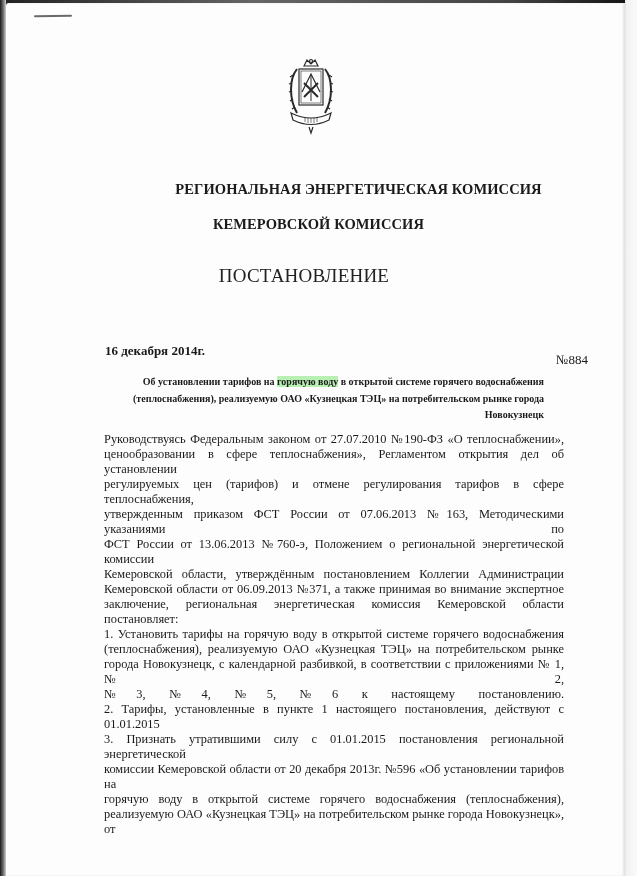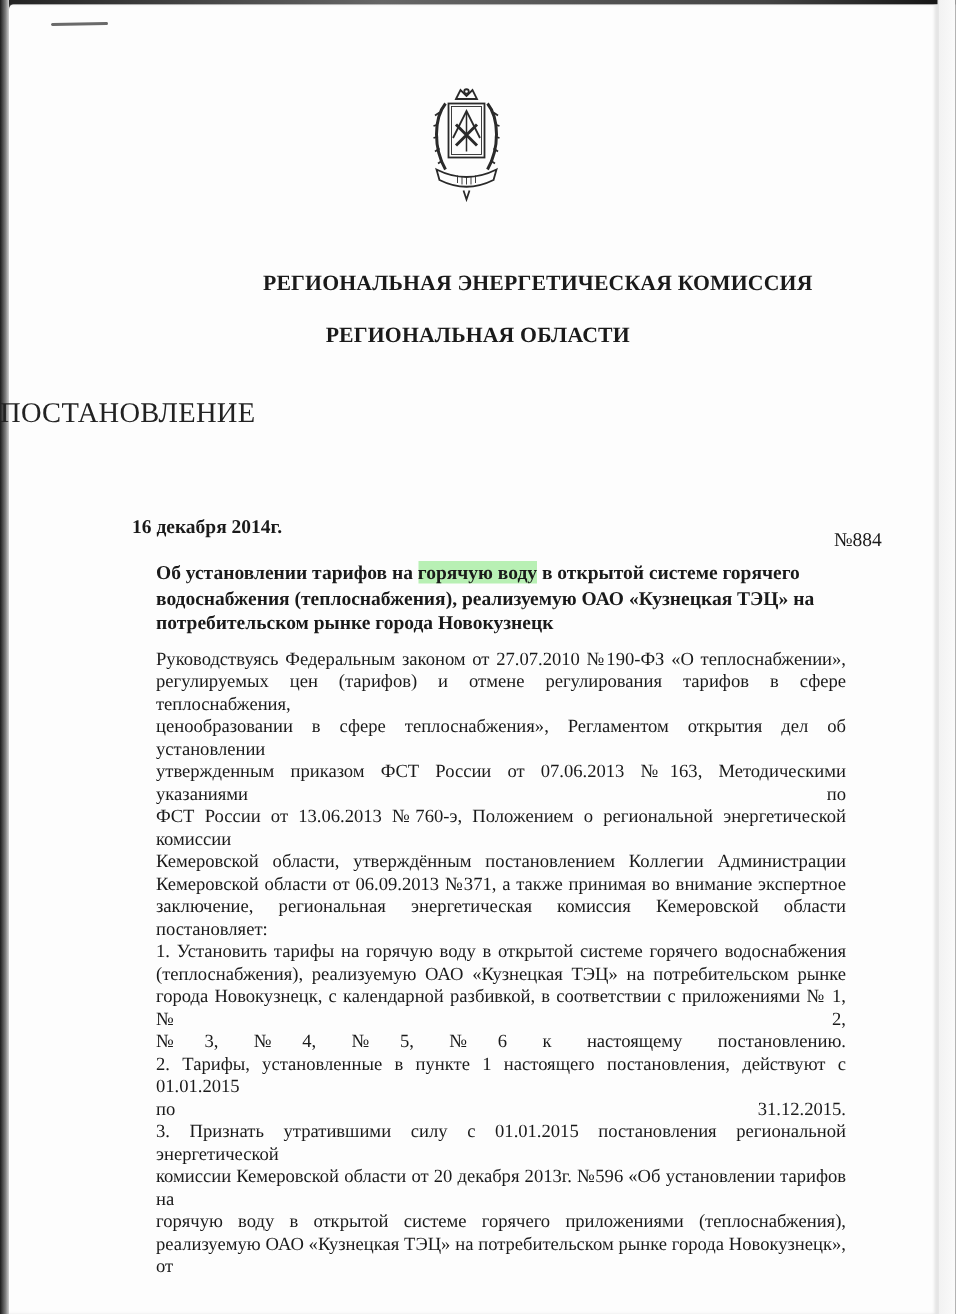--- a/index.html
+++ b/index.html
@@ -37,33 +37,33 @@
   .emblem {
     position: absolute; left: 283px; top: 57px; width: 56px; height: 80px;
   }
   .org-title {
     position: absolute; left: 0; width: 637px; text-align: center;
     font-weight: bold; font-size: 14.5px; letter-spacing: 0.1px;
   }
   .org-title.l1 { top: 181px; padding-left: 40px; }
   .org-title.l2 { top: 216px; }
   .doc-type {
-    position: absolute; left: 0; width: 608px; top: 265px; 
+    position: absolute; left: 0; width: 608px; top: 265px; text-align: center;
     font-size: 19px; letter-spacing: 0.2px; color: #222;
   }
   .date {
-    position: absolute; left: 88px; top: 343px;
+    position: absolute; left: 105px; top: 343px;
     font-weight: bold; font-size: 13px;
   }
   .number {
     position: absolute; left: 556px; top: 352px; font-size: 13px;
   }
   .subject {
     position: absolute; left: 104px; top: 374px; width: 440px;
-    font-weight: bold; font-size: 13px; line-height: 16.5px;
+    font-weight: bold; font-size: 10px; line-height: 16.5px; text-align: right;
   }
   .hl { background: #b8f0b4; }
   .body-text {
     position: absolute; left: 104px; top: 432px; width: 460px;
     font-size: 12.4px; line-height: 15px;
   }
   .jl { display: block; text-align: justify; text-align-last: justify; }
 </style>
 </head>
 <body>
@@ -94,43 +94,42 @@
     <path d="M10 18 l-3 2 M9 26 l-3 1 M9 34 l-3 1 M10 42 l-3 2 M12 50 l-3 2"></path>
     <path d="M46 18 l3 2 M47 26 l3 1 M47 34 l3 1 M46 42 l3 2 M44 50 l3 2"></path>
 
     <path d="M8 56 Q28 66 48 56 L46 63 Q28 72 10 63 Z"></path>
     <path d="M22 60 v5 M25 61 v5 M28 61 v5 M31 61 v5 M34 60 v5" stroke-width="0.6"></path>
     <path d="M26 70 L28 76 L30 70"></path>
   </g>
 </svg>
 
 <div class="org-title l1">РЕГИОНАЛЬНАЯ ЭНЕРГЕТИЧЕСКАЯ КОМИССИЯ</div>
-<div class="org-title l2">РЕГИОНАЛЬНАЯ ОБЛАСТИ</div>
+<div class="org-title l2">КЕМЕРОВСКОЙ КОМИССИЯ</div>
 <div class="doc-type">ПОСТАНОВЛЕНИЕ</div>
 
 <div class="date">16 декабря 2014г.</div>
 <div class="number">№884</div>
 
 <div class="subject">
   <span>Об установлении тарифов на </span><span class="hl">горячую воду</span><span> в открытой системе горячего водоснабжения (теплоснабжения), реализуемую ОАО «Кузнецкая ТЭЦ» на потребительском рынке города Новокузнецк</span>
 </div>
 
 <div class="body-text">
   <span class="jl">Руководствуясь Федеральным законом от 27.07.2010 №190-ФЗ «О теплоснабжении»,</span>
+  <span class="jl">ценообразовании в сфере теплоснабжения», Регламентом открытия дел об установлении</span>
   <span class="jl">регулируемых цен (тарифов) и отмене регулирования тарифов в сфере теплоснабжения,</span>
-  <span class="jl">ценообразовании в сфере теплоснабжения», Регламентом открытия дел об установлении</span>
   <span class="jl">утвержденным приказом ФСТ России от 07.06.2013 №163, Методическими указаниями по</span>
   <span class="jl">ФСТ России от 13.06.2013 №760-э, Положением о региональной энергетической комиссии</span>
   <span class="jl">Кемеровской области, утверждённым постановлением Коллегии Администрации</span>
   <span class="jl">Кемеровской области от 06.09.2013 №371, а также принимая во внимание экспертное</span>
   <span class="jl">заключение, региональная энергетическая комиссия Кемеровской области постановляет:</span>
   <span class="jl">1. Установить тарифы на горячую воду в открытой системе горячего водоснабжения</span>
   <span class="jl">(теплоснабжения), реализуемую ОАО «Кузнецкая ТЭЦ» на потребительском рынке</span>
   <span class="jl">города Новокузнецк, с календарной разбивкой, в соответствии с приложениями № 1, №2,</span>
   <span class="jl">№3, №4, №5, №6 к настоящему постановлению.</span>
   <span class="jl">2. Тарифы, установленные в пункте 1 настоящего постановления, действуют с 01.01.2015</span>
-  <span class="jl">по 31.12.2015.</span>
   <span class="jl">3. Признать утратившими силу с 01.01.2015 постановления региональной энергетической</span>
   <span class="jl">комиссии Кемеровской области от 20 декабря 2013г. №596 «Об установлении тарифов на</span>
-  <span class="jl">горячую воду в открытой системе горячего приложениями (теплоснабжения),</span>
+  <span class="jl">горячую воду в открытой системе горячего водоснабжения (теплоснабжения),</span>
   <span class="jl">реализуемую ОАО «Кузнецкая ТЭЦ» на потребительском рынке города Новокузнецк», от</span>
 
 </div>
 
 </body></html>

